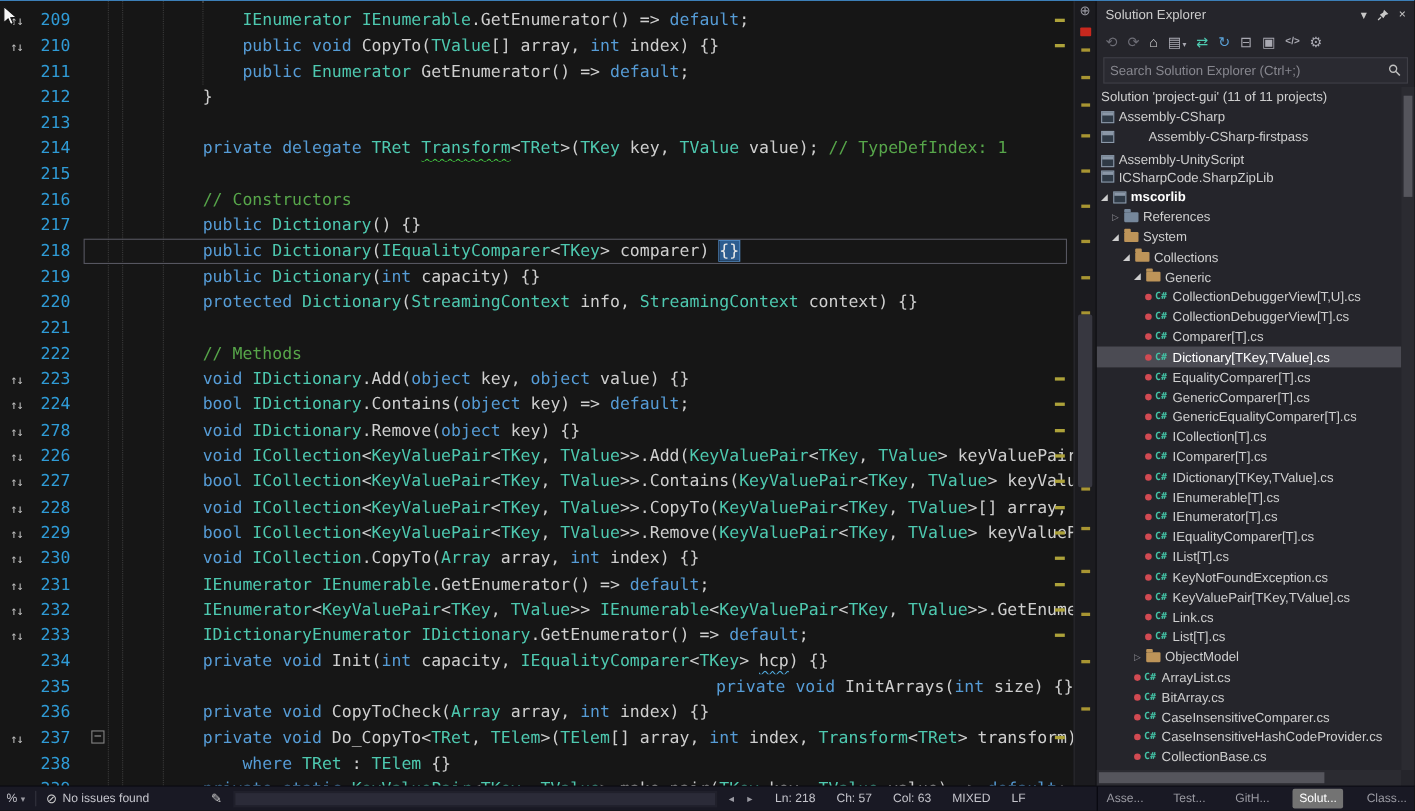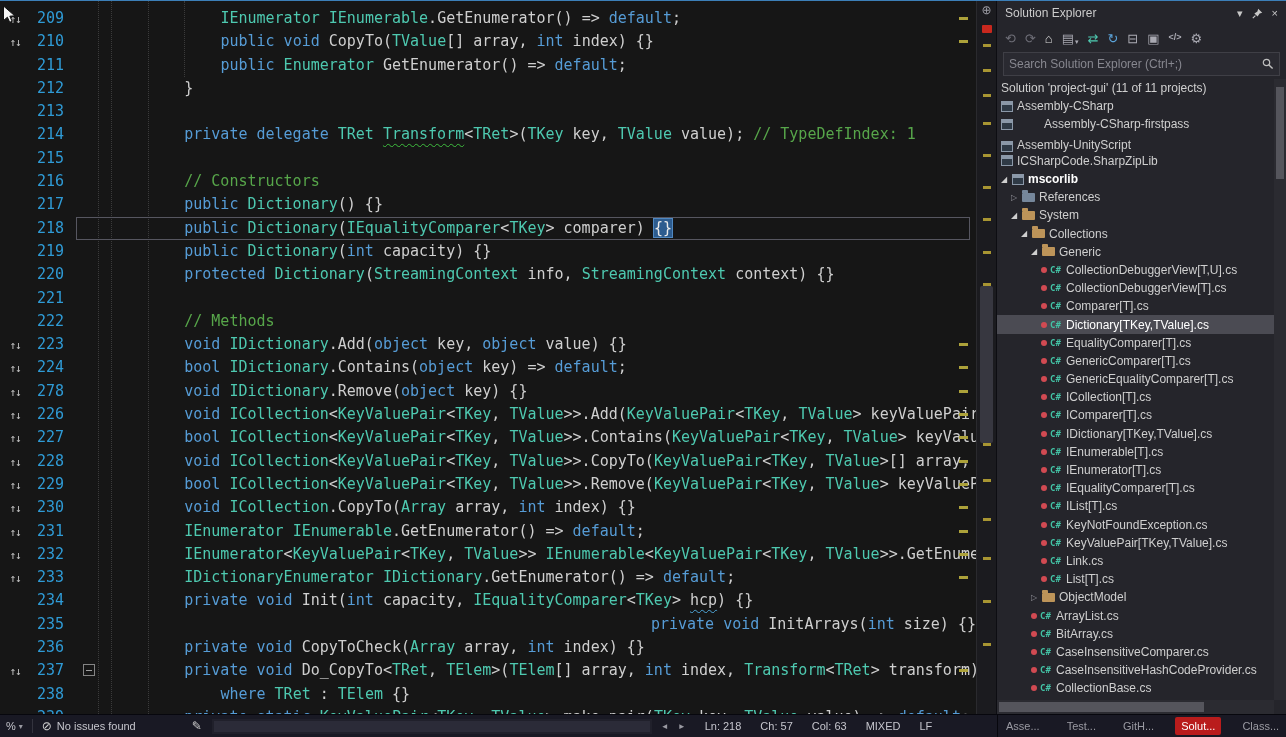--- a/index.html
+++ b/index.html
@@ -79,21 +79,21 @@
 .sdiv{width:1px;height:14px;background:#33333e;margin:0 9px}
 .sicon{font-size:12px;color:#d0d0d0}
 .slabel{margin-left:5px}
 .pen{margin-left:56px}
 .hscroll{flex:1;max-width:440px;height:15px;margin-left:10px;background:#20202b;position:relative}
 .hthumb{position:absolute;top:2px;bottom:2px;left:2px;right:2px;background:#2b2b38}
 .sarr{font-size:8px;color:#9a9aa2;margin-left:9px}
 .metric{margin-left:19px}
 .tabstrip{margin-left:auto;width:289px;height:23px;display:flex;align-items:center;border-left:1px solid #07070d;padding:0 2px;gap:15px}
 .tab{padding:3px 6px;color:#9a9aa2}
-.tab.active{background:#b91c1c;color:#fff;border-radius:2px}
+.tab.active{background:#737373;color:#fff;border-radius:2px}
 </style>
 </head>
 <body>
 
 <div id="app">
   <div class="main">
 
     <section class="editor">
       <div id="code-lines">
         <div class="guide" style="left:98px"></div>

